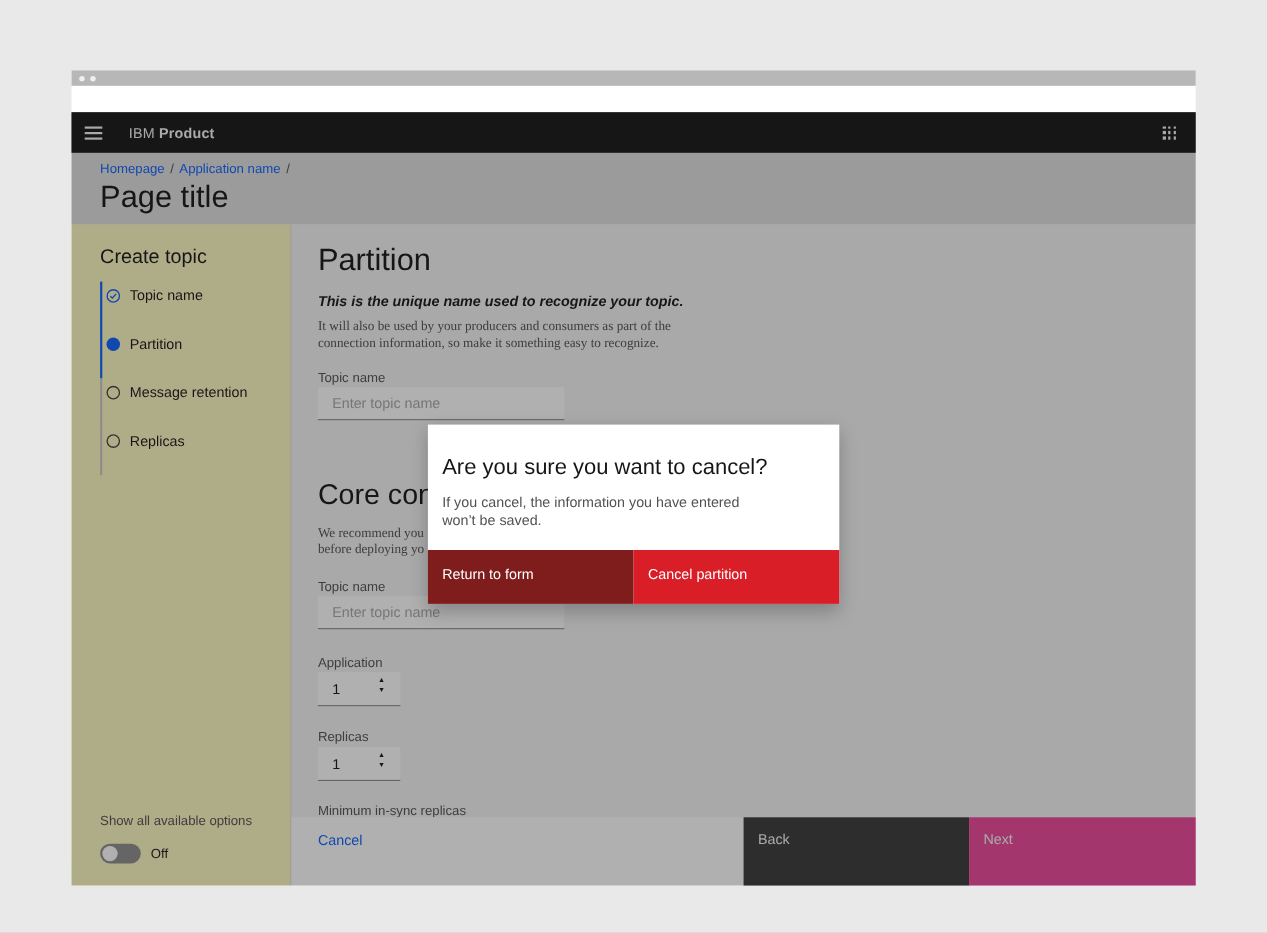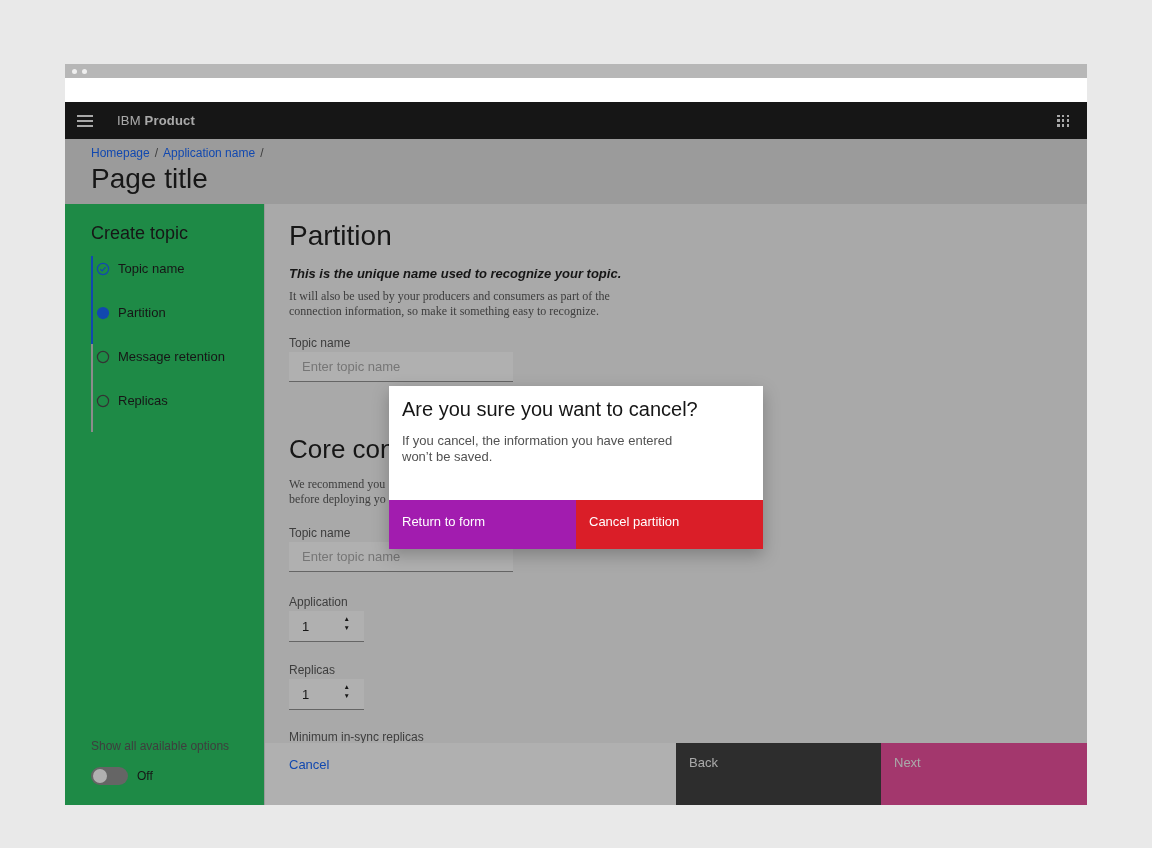--- a/index.html
+++ b/index.html
@@ -35,21 +35,21 @@
   .switcher span { background:#f4f4f4; }
   
   .page-header { height:65px; background:#e0e0e0; padding:7px 0 0 26px; flex:0 0 auto; }
   .breadcrumb { font-size:12px; display:flex; gap:5px; align-items:center; }
   .breadcrumb .crumb { color:#0f62fe; cursor:pointer; }
   .breadcrumb .sep { color:#525252; }
   .page-title { font-size:28px; font-weight:300; margin-top:3px; color:#161616; }
   
   .lower { flex:1; display:flex; min-height:0; }
   .sidebar {
-    width:200px; flex:0 0 auto; background:#22c55e; border-right:1px solid #dcdcdc;
+    width:200px; flex:0 0 auto; background:#fef9c3; border-right:1px solid #dcdcdc;
     padding:19px 0 20px 26px; display:flex; flex-direction:column;
   }
   .sidebar-heading { font-size:18px; font-weight:400; line-height:20px; }
   .steps { margin-top:13px; }
   .step { display:flex; align-items:flex-start; height:44px; padding:6px 0 0 3px; border-left:2px solid transparent; cursor:pointer; }
   .step--done, .step--current { border-left-color:#0f62fe; }
   .step--todo { border-left-color:#c9c9c9; }
   .step .icon { width:14px; height:14px; flex:0 0 auto; margin-top:0; }
   .step .lbl { font-size:13px; line-height:14px; margin-left:8px; color:#161616; }
   .sidebar-bottom { margin-top:auto; }
@@ -91,25 +91,25 @@
   .cancel-link { font-size:13px; color:#0f62fe; cursor:pointer; display:inline-block; }
   .btn { display:flex; align-items:flex-start; padding:12px 0 0 13px; font-size:13px; color:#f4f4f4; cursor:pointer; border:none; font-family:"Liberation Sans", sans-serif; }
   .btn-back { width:205px; background:#393939; }
   .btn-next { width:206px; background:#ec4899; }
   
   .overlay { position:absolute; left:0; top:0; right:0; bottom:0; background:rgba(22,22,22,0.34); z-index:50; }
   .modal {
     position:absolute; left:324px; top:284px; width:374px; height:163px; background:#ffffff;
     z-index:100; display:flex; flex-direction:column; box-shadow:0 6px 16px rgba(0,0,0,0.25);
   }
-  .modal-title { font-size:20px; font-weight:400; padding:12px 16px 0 13px; color:#161616; }
+  .modal-title { font-size:20px; font-weight:400; padding:28px 16px 0 13px; color:#161616; }
   .modal-body { padding:12px 16px 0 13px; font-size:13px; line-height:16px; color:#525252; }
   .modal-buttons { margin-top:auto; height:49px; display:flex; }
   .modal-btn { flex:1; display:flex; align-items:flex-start; padding:14px 0 0 13px; font-size:13px; color:#ffffff; cursor:pointer; }
-  .modal-btn--secondary { background:#a21caf; }
+  .modal-btn--secondary { background:#7f1d1d; }
   .modal-btn--danger { background:#da1e28; }
 </style>
 </head>
 <body>
 
 <div class="window">
   <div class="chrome">
     <span class="chrome-dot"></span>
     <span class="chrome-dot"></span>
   </div>

